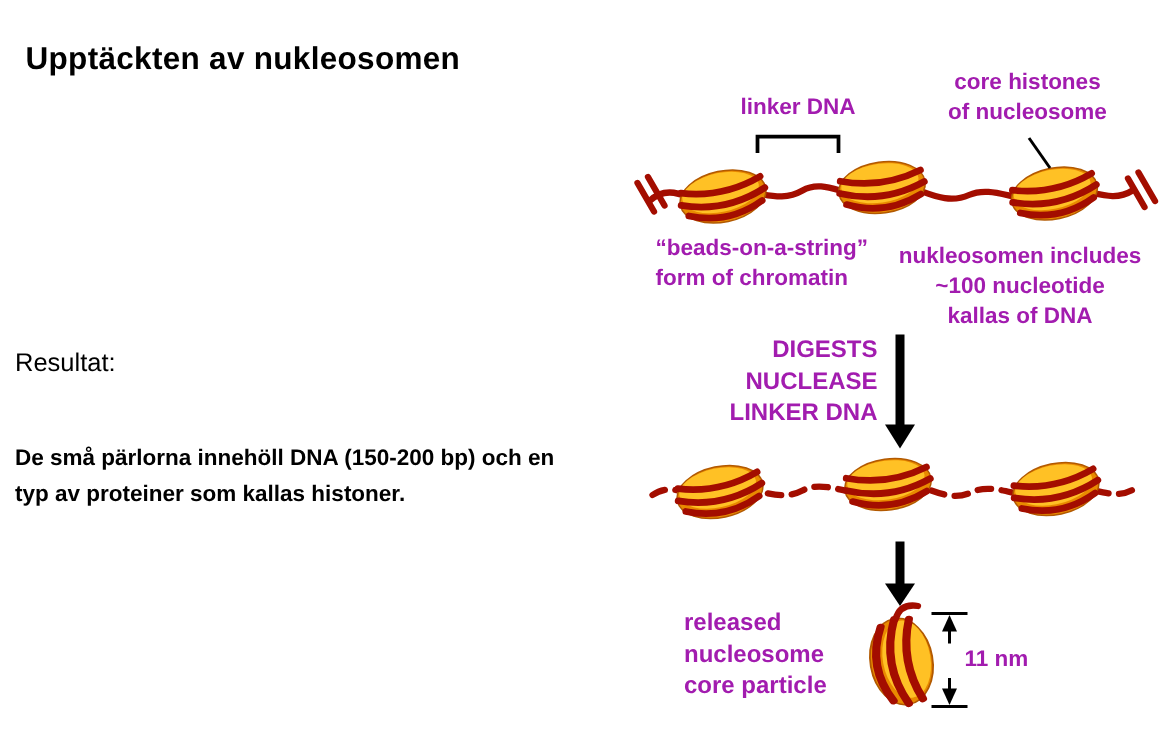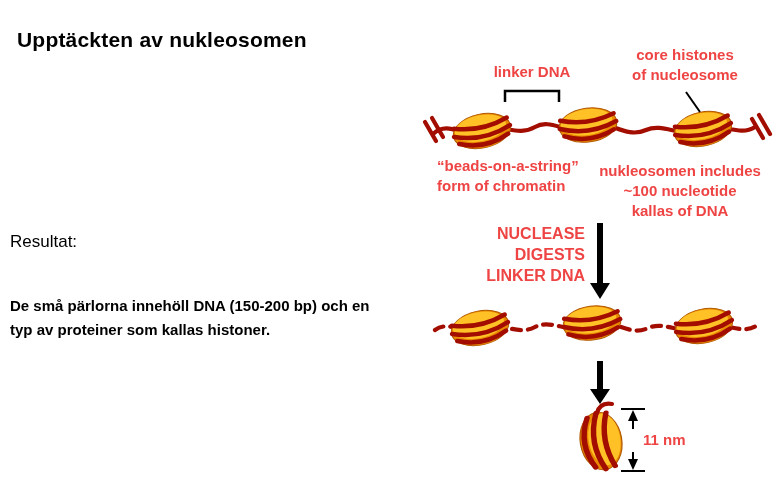--- a/index.html
+++ b/index.html
@@ -6,21 +6,21 @@
   body{
     width:784px;height:494px;background:#ffffff;position:relative;
     font-family:"Liberation Sans",sans-serif;color:#000;overflow:hidden;
   }
   #slide{position:absolute;inset:0;background:#fff;}
   .abs{position:absolute;}
   .title{left:17px;top:16px;font-size:21px;font-weight:bold;letter-spacing:0.2px;margin-top:12px;}
   .steps{left:10px;top:108px;width:358px;font-size:17px;line-height:24px;}
   .resultat{left:10px;top:232px;font-size:17px;}
   .result-text{left:10px;top:294px;width:372px;font-size:15px;line-height:24px;font-weight:bold;}
-  .lbl{position:absolute;font-weight:bold;color:#ef4444;font-size:15px;line-height:20px;}
+  .lbl{position:absolute;font-weight:bold;color:#a21caf;font-size:15px;line-height:20px;}
   .lbl-linker{left:478px;top:62px;width:108px;text-align:center;}
   .lbl-core{left:620px;top:45px;width:130px;text-align:center;}
   .lbl-beads{left:437px;top:156px;text-align:left;}
   .lbl-includes{left:586px;top:161px;width:188px;text-align:center;}
   .lbl-nuclease{left:455px;top:223px;width:130px;text-align:right;font-size:16px;line-height:21px;}
   .lbl-released{left:456px;top:405px;font-size:16px;line-height:21px;}
   .lbl-size{left:643px;top:430px;}
   svg{position:absolute;left:0;top:0;}
   .wrap{stroke:#a30d00;stroke-width:4.5;fill:none;stroke-linecap:round;}
   .dna{stroke:#a30d00;stroke-width:4.2;fill:none;stroke-linecap:round;}
@@ -130,21 +130,26 @@
     <div>form of chromatin</div>
   </div>
 
   <div class="lbl lbl-includes">
     <div>nukleosomen includes</div>
     <div>~100 nucleotide</div>
     <div>kallas of DNA</div>
   </div>
 
   <div class="lbl lbl-nuclease">
+    <div>DIGESTS</div>
     <div>NUCLEASE</div>
-    <div>DIGESTS</div>
     <div>LINKER DNA</div>
   </div>
 
+  <div class="lbl lbl-released">
+    <div>released</div>
+    <div>nucleosome</div>
+    <div>core particle</div>
+  </div>
 
   <div class="lbl lbl-size">11 nm</div>
 
 </div>
 
 </body></html>

